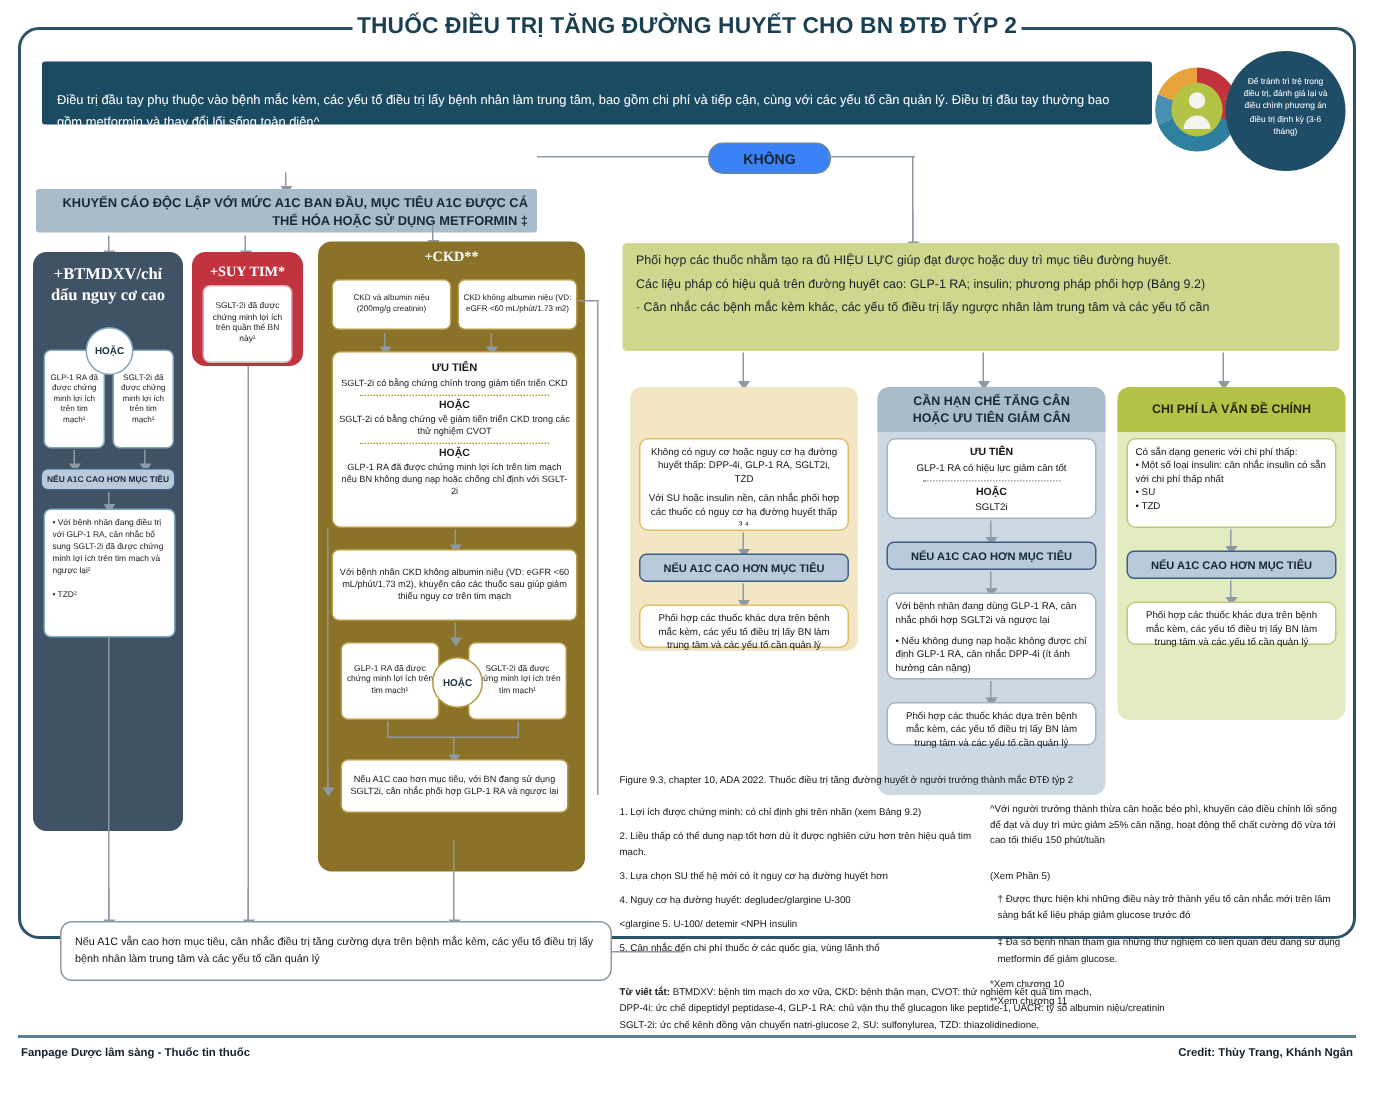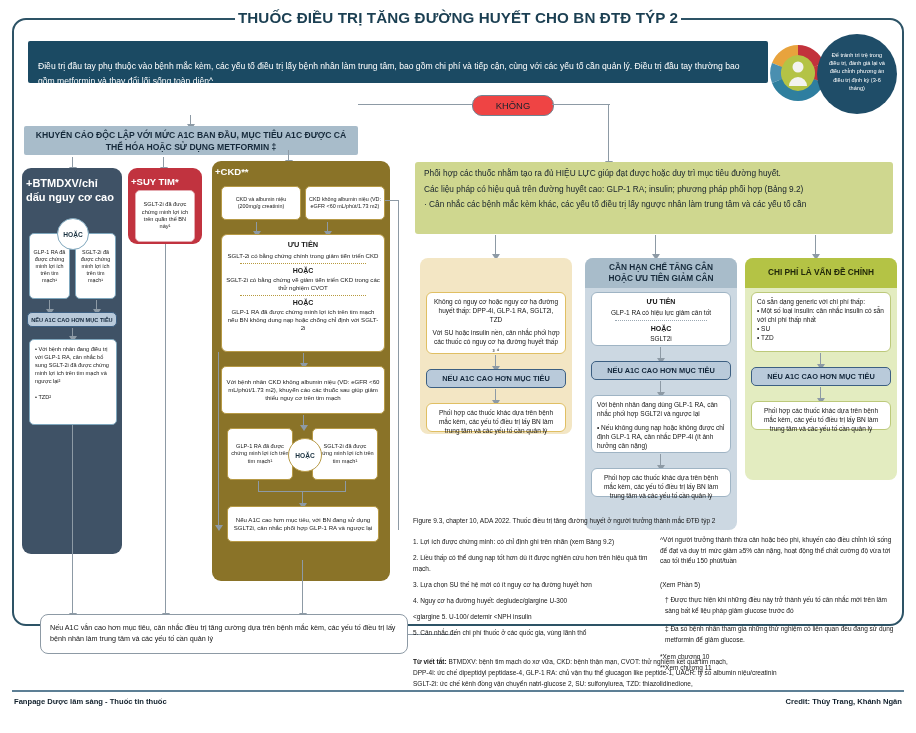--- a/index.html
+++ b/index.html
@@ -14,39 +14,39 @@
   
   .banner{position:absolute;left:28px;top:41px;width:740px;height:42px;background:#1b4a63;border-radius:2px;color:#fff;font-size:8.6px;line-height:14.5px;padding:18px 10px;box-sizing:border-box;}
 
   
   .logo{position:absolute;left:766px;top:41px;width:64px;height:64px;}
   .logo-note{position:absolute;left:817px;top:34px;width:80px;height:80px;border-radius:50%;background:#1f4d68;color:#fff;font-size:5.6px;line-height:8.2px;text-align:center;padding:17px 9px 0 9px;box-sizing:border-box;}
 
   
   .bx{position:absolute;box-sizing:border-box;}
   .hdr-red{background:#a71f34;color:#fff;font-weight:bold;font-size:8.6px;text-align:center;display:flex;align-items:center;justify-content:center;border-radius:2px;}
-  .hdr-blue{background:#a8bcca;color:#15293a;font-weight:bold;font-size:8.6px;text-align:center;display:flex;align-items:center;justify-content:center;line-height:12px;border-radius:2px;}
+  .hdr-blue{background:#a8bcca;color:#15293a;font-weight:bold;font-size:8.6px;text-align:right;display:flex;align-items:center;justify-content:center;line-height:12px;border-radius:2px;}
 
   .col-navy{background:#3f5266;border-radius:9px;}
   .col-red{background:#c1333f;border-radius:9px;}
   .col-gold{background:#8a7328;border-radius:9px;}
 
-  .col-title{color:#fff;font-weight:bold;text-align:left;font-size:11px;line-height:14px;}
+  .col-title{color:#fff;font-weight:bold;text-align:center;font-size:11px;line-height:14px;font-family:Liberation Serif, serif;}
   .col-title.sm{font-size:9.5px;}
 
   .white-card{background:#fff;border:1px solid #7fa7bd;border-radius:5px;font-size:6.4px;line-height:8.4px;text-align:center;color:#1a1a1a;padding:4px 3px;box-sizing:border-box;display:flex;align-items:center;justify-content:center;}
   .white-card.gold{border-color:#b79a46;}
   .white-card.left{text-align:left;justify-content:flex-start;}
 
   .pill{background:#b9cada;border:1.4px solid #3c5f82;border-radius:5px;color:#12263a;font-weight:bold;font-size:7.2px;text-align:center;display:flex;align-items:center;justify-content:center;}
 
   .or-chip{position:absolute;background:#fff;border:1px solid #7fa7bd;border-radius:50%;font-size:6.6px;font-weight:bold;display:flex;align-items:center;justify-content:center;color:#18303f;}
   .or-chip.gold{border-color:#b79a46;}
 
-  .khong{position:absolute;background:#ef4444;border:1.2px solid #6f8593;border-radius:10px;font-size:9.4px;font-weight:normal;display:flex;align-items:center;justify-content:center;color:#16222c;}
+  .khong{position:absolute;background:#3b82f6;border:1.2px solid #6f8593;border-radius:10px;font-size:9.4px;font-weight:bold;display:flex;align-items:center;justify-content:center;color:#16222c;}
 
   
   .green-banner{background:#cfd78f;border-radius:3px;font-size:8.3px;line-height:15.5px;color:#16212b;padding:4px 9px;box-sizing:border-box;}
   .panel-amber{background:#f3e6c4;border-radius:8px;}
   .panel-steel{background:#ccd8e2;border-radius:8px;}
   .panel-lime{background:#e3ecc0;border-radius:8px;}
   .phead{border-radius:8px 8px 0 0;font-weight:bold;font-size:8.3px;text-align:center;display:flex;align-items:center;justify-content:center;line-height:11.5px;}
   .phead.amber{background:#e8ae2b;color:#2b2206;}
   .phead.steel{background:#a8bcca;color:#15293a;}
   .phead.lime{background:#b4c345;color:#22290a;}

